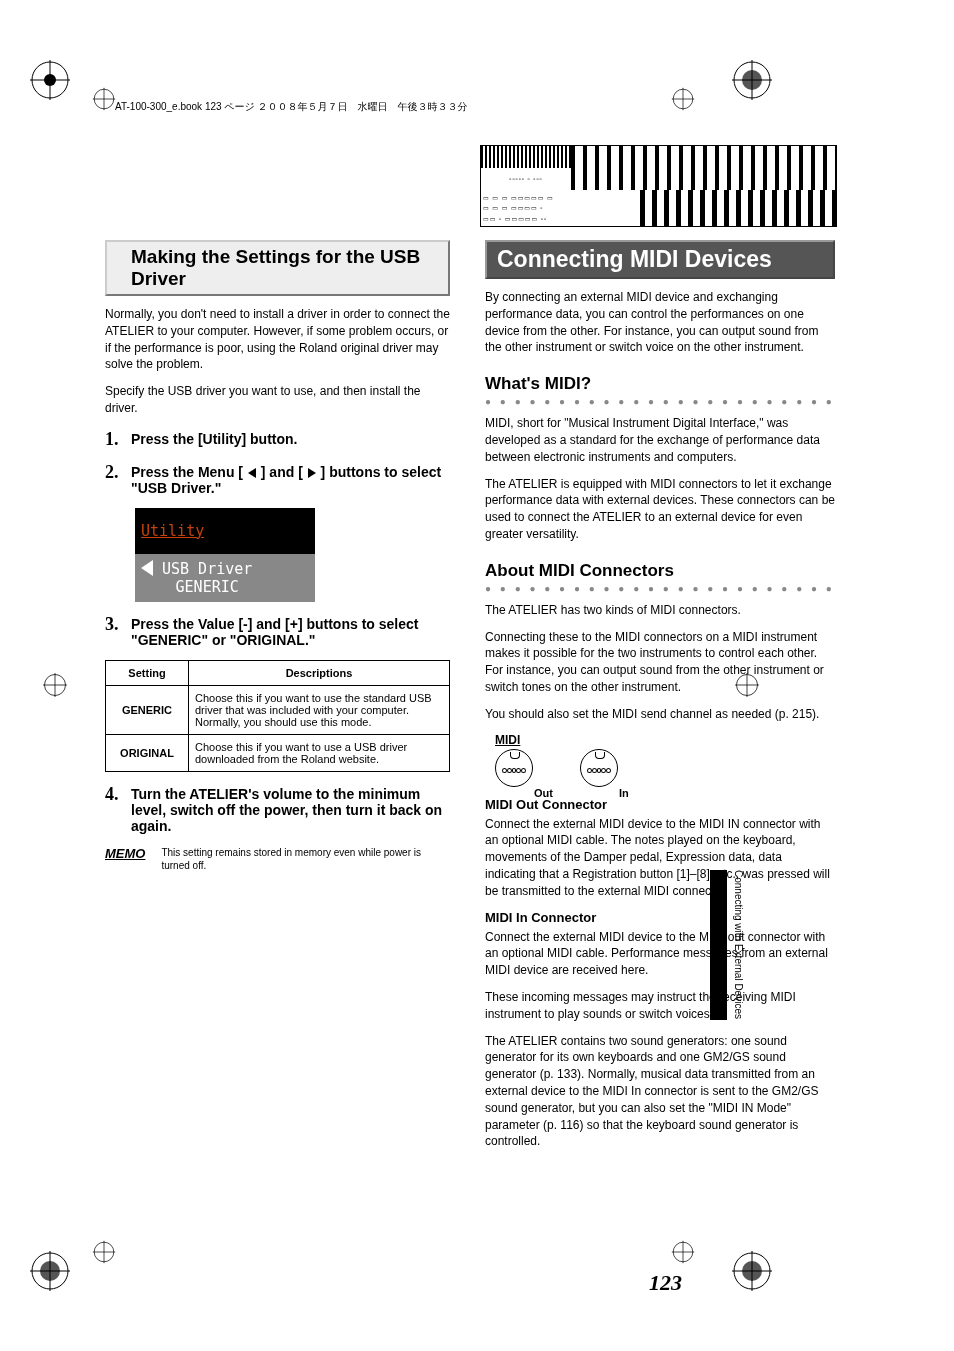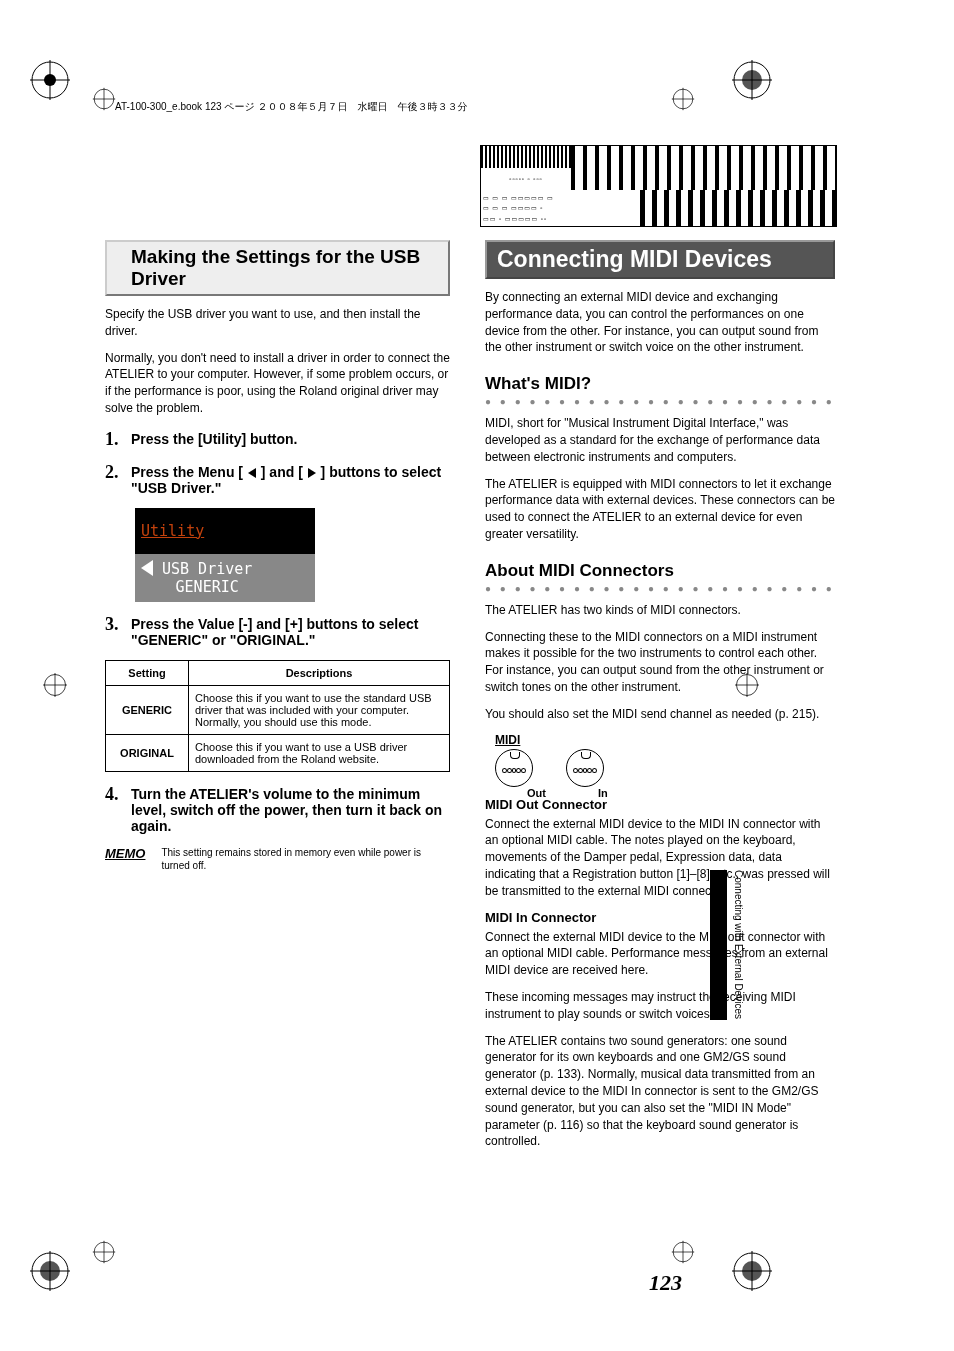--- a/index.html
+++ b/index.html
@@ -34,21 +34,21 @@
 th{background:#fff;font-family:"Arial Narrow",Arial,sans-serif}
 td:first-child{text-align:center;font-family:"Arial Narrow",Arial,sans-serif;font-weight:bold;width:70px}
 .memo-row{display:flex;gap:16px;margin-top:10px}
 .memo-lbl{font-family:"Arial Narrow",Arial,sans-serif;font-weight:bold;font-style:italic;font-size:13px;text-decoration:underline}
 .memo-txt{font-size:10px;line-height:1.3}
 .h2{font-family:"Arial Narrow",Arial,sans-serif;font-weight:bold;font-size:17px;margin:18px 0 2px}
 .dotline{color:#888;letter-spacing:3px;font-size:10px;margin-bottom:8px;white-space:nowrap;overflow:hidden}
 .h3{font-family:"Arial Narrow",Arial,sans-serif;font-weight:bold;font-size:13px;margin:10px 0 4px}
 .midi-jacks{margin:6px 0 2px;margin-left:10px}
 .jack-lbl{font-family:"Arial Narrow",Arial,sans-serif;font-weight:bold;font-size:12px;text-decoration:underline;margin-bottom:2px}
-.jacks{display:flex;gap:20px;align-items:flex-end}
+.jacks{display:flex;gap:27px;align-items:flex-end}
 .jack{width:36px;height:36px;border:1.5px solid #000;border-radius:50%;position:relative}
 .jack:before{content:"";position:absolute;top:2px;left:14px;width:8px;height:6px;border-bottom:1.5px solid #000;border-left:1.5px solid #000;border-right:1.5px solid #000;border-radius:0 0 4px 4px}
 .jack .pins{position:absolute;top:18px;left:6px;right:6px;display:flex;justify-content:space-between}
 .jack .pins span{width:3px;height:3px;border:1px solid #000;border-radius:50%}
 .jack-cap{font-family:"Arial Narrow",Arial,sans-serif;font-weight:bold;font-size:11px;position:relative;top:12px}
 .page-num{position:absolute;right:120px;bottom:55px;font-family:Georgia,serif;font-weight:bold;font-style:italic;font-size:22px}
 .side-tab{position:absolute;right:75px;top:870px;width:17px;height:150px;background:#000}
 .side-txt{position:absolute;right:58px;top:870px;writing-mode:vertical-rl;font-size:10px}
 .foot-line{position:absolute;top:100px;left:115px;font-size:10px}
 .reg{position:absolute;width:40px;height:40px}
@@ -76,22 +76,22 @@
           <span class="dots">▭ ▭ ▭ ▭▭▭▭ ▫</span>
           <span class="dots">▭▭ ▫ ▭▭▭▭▭ ▫▫</span>
         </div>
         <div class="r"></div>
       </div>
 </div>
 
 <div class="content">
 <div class="col">
   <div class="h-box">Making the Settings for the USB Driver</div>
+  <p>Normally, you don't need to install a driver in order to connect the ATELIER to your computer. However, if some problem occurs, or if the performance is poor, using the Roland original driver may solve the problem.</p>
   <p>Specify the USB driver you want to use, and then install the driver.</p>
-  <p>Normally, you don't need to install a driver in order to connect the ATELIER to your computer. However, if some problem occurs, or if the performance is poor, using the Roland original driver may solve the problem.</p>
   <div class="step">
           <div class="step-num">1.</div>
           <div class="step-txt">Press the [Utility] button.</div>
         </div>
   <div class="step">
           <div class="step-num">2.</div>
           <div class="step-txt"><span>Press the Menu [</span> <span class="arrow l"></span> <span>] and [</span> <span class="arrow r"></span> <span>] buttons to select "USB Driver."</span></div>
         </div>
   <div class="lcd">
     <div class="lcd-t">Utility</div>

